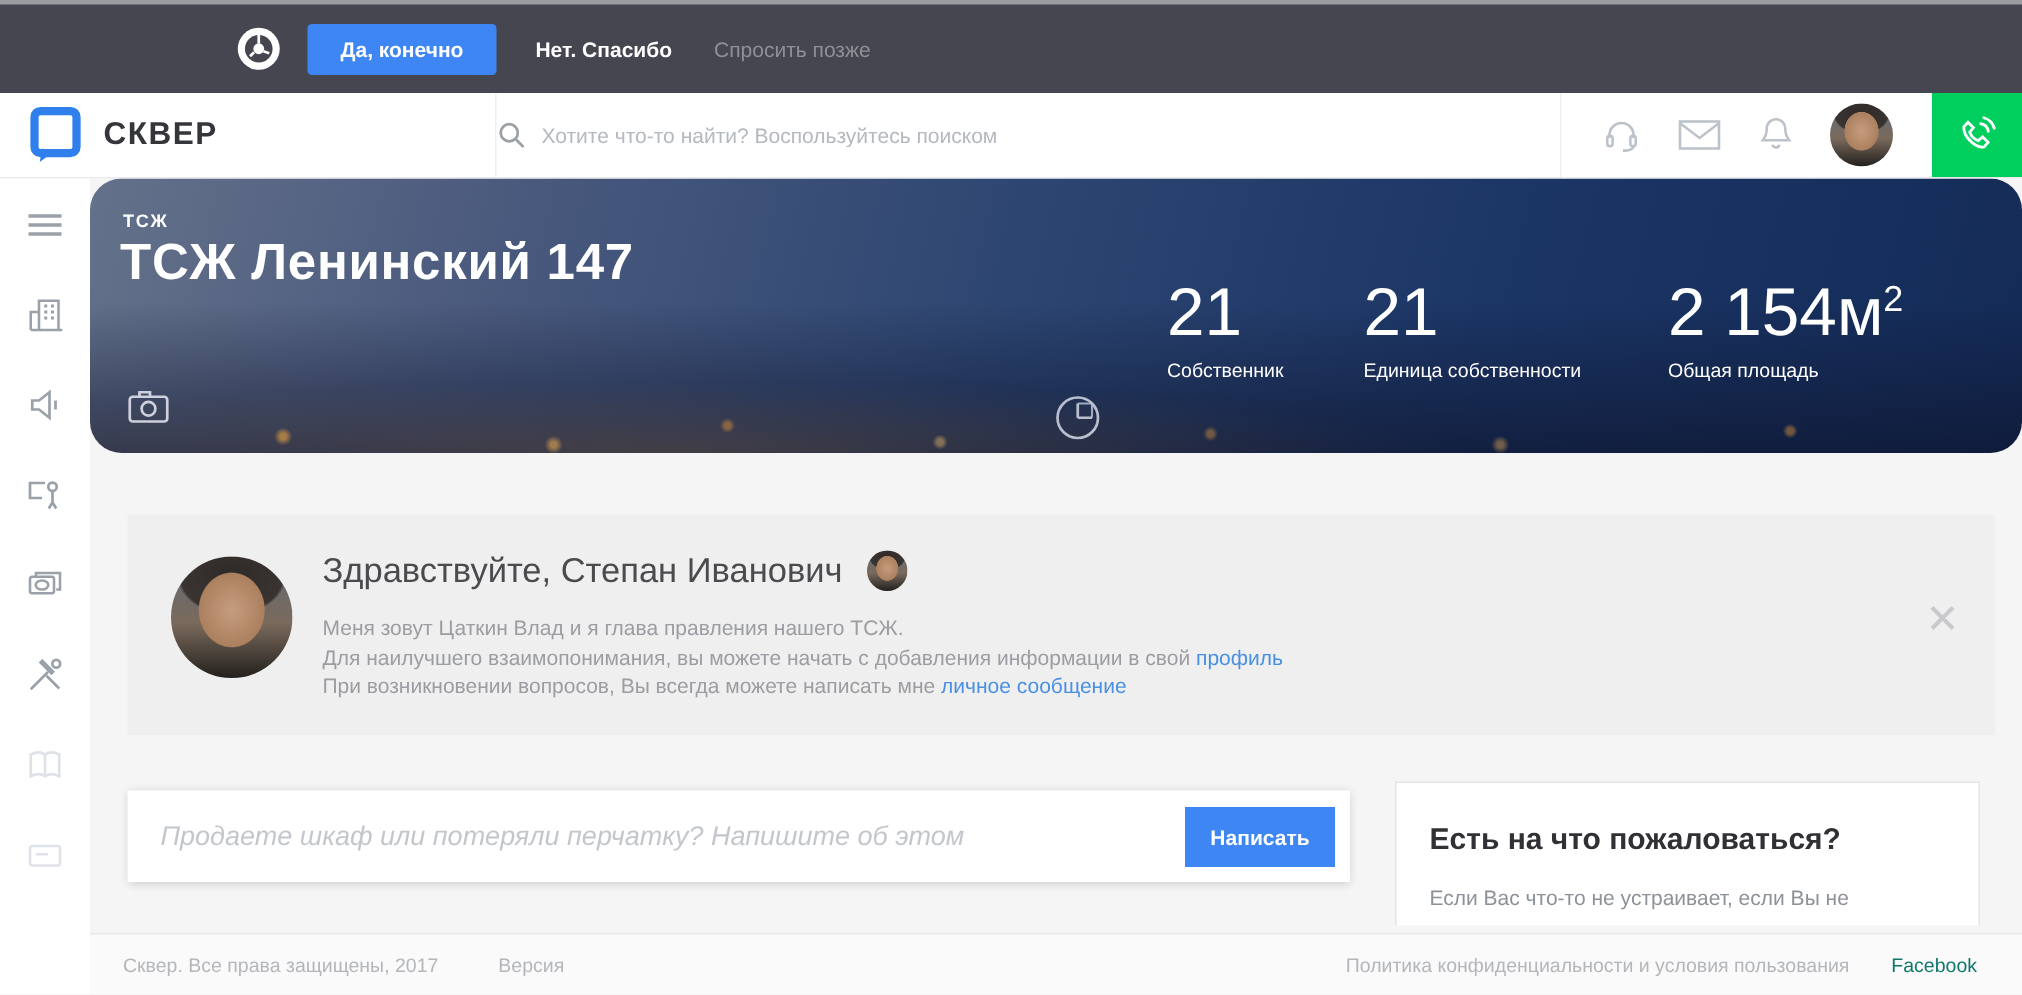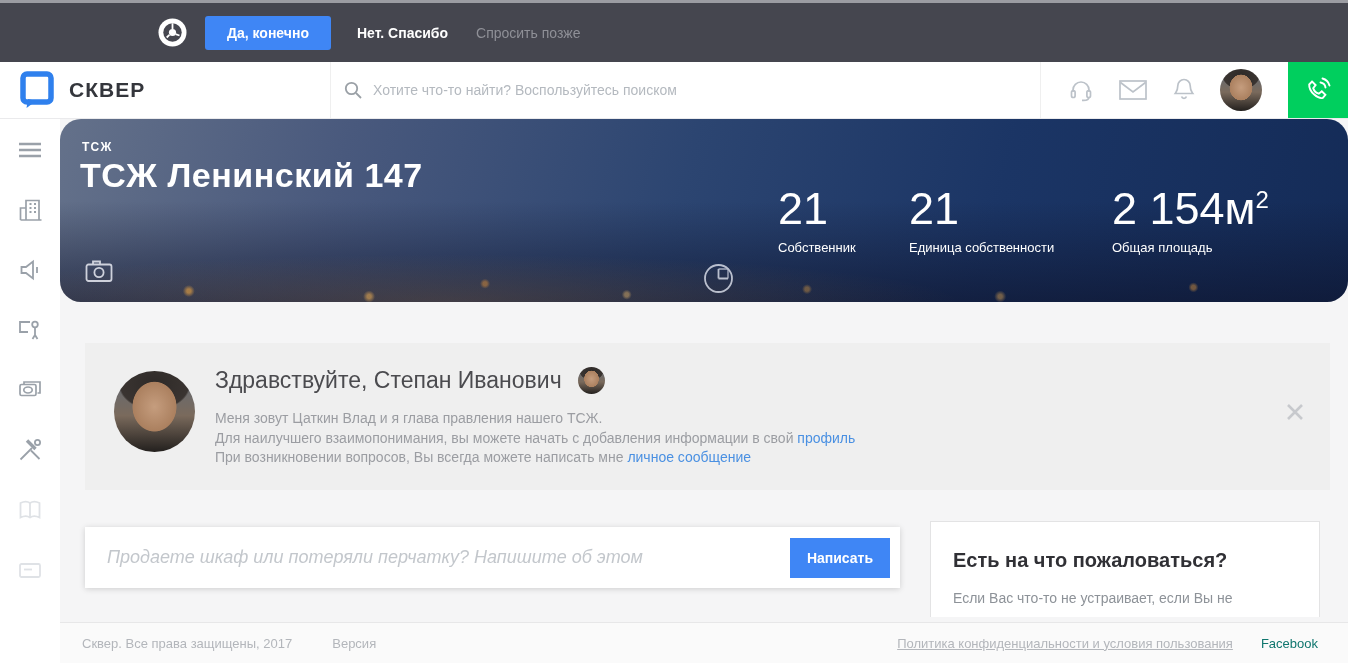--- a/index.html
+++ b/index.html
@@ -36,21 +36,21 @@
 
   
   .header {
     position:absolute; top:62px; left:0; right:0; height:57px;
     background:#fff; border-bottom:1px solid #eaeaec;
   }
   .logo { position:absolute; left:19px; top:0; height:56px; display:flex; align-items:center; cursor:pointer; }
   .logo-text { margin-left:13px; font-size:21px; font-weight:bold; letter-spacing:1px; color:#34363c; }
   .search-box {
     position:absolute; left:330px; top:0; width:710px; height:56px;
-    border-left:1px solid #efefef; display:flex; align-items:center; padding-left:12px;
+    border-left:1px solid #efefef; display:flex; align-items:center; padding-left:0;
   }
   .search-box input {
     border:none; outline:none; background:transparent; margin-left:10px;
     font-size:14px; color:#555; width:600px; font-family:inherit;
   }
   .search-box input::placeholder { color:#b4b9bf; }
   .header-icons {
     position:absolute; left:1040px; top:0; width:248px; height:56px;
     border-left:1px solid #efefef;
     display:flex; align-items:center; justify-content:space-around; padding:0 14px;
@@ -153,21 +153,21 @@
 
   
   .footer {
     position:absolute; top:622px; left:60px; right:0; bottom:0;
     background:#fafafa; border-top:1px solid #e7e7e8;
     display:flex; align-items:center; font-size:13px; color:#b3b6bb;
   }
   .f-copy { margin-left:22px; }
   .f-version { margin-left:40px; cursor:pointer; }
   .f-right { margin-left:auto; display:flex; align-items:center; }
-  .f-privacy { cursor:pointer;text-decoration:underline; }
+  .f-privacy { cursor:pointer; }
   .f-facebook { margin-left:28px; margin-right:30px; color:#0f766e; cursor:pointer; text-decoration:none; }
 </style>
 </head>
 <body>
 
 <div class="push-bar">
   <span class="push-chrome">
     <svg width="29" height="29" viewBox="0 0 29 29">
       <circle cx="14.5" cy="14.5" r="14" fill="#fff"></circle>
       <circle cx="14.5" cy="14.5" r="9.2" fill="#45464f"></circle>

